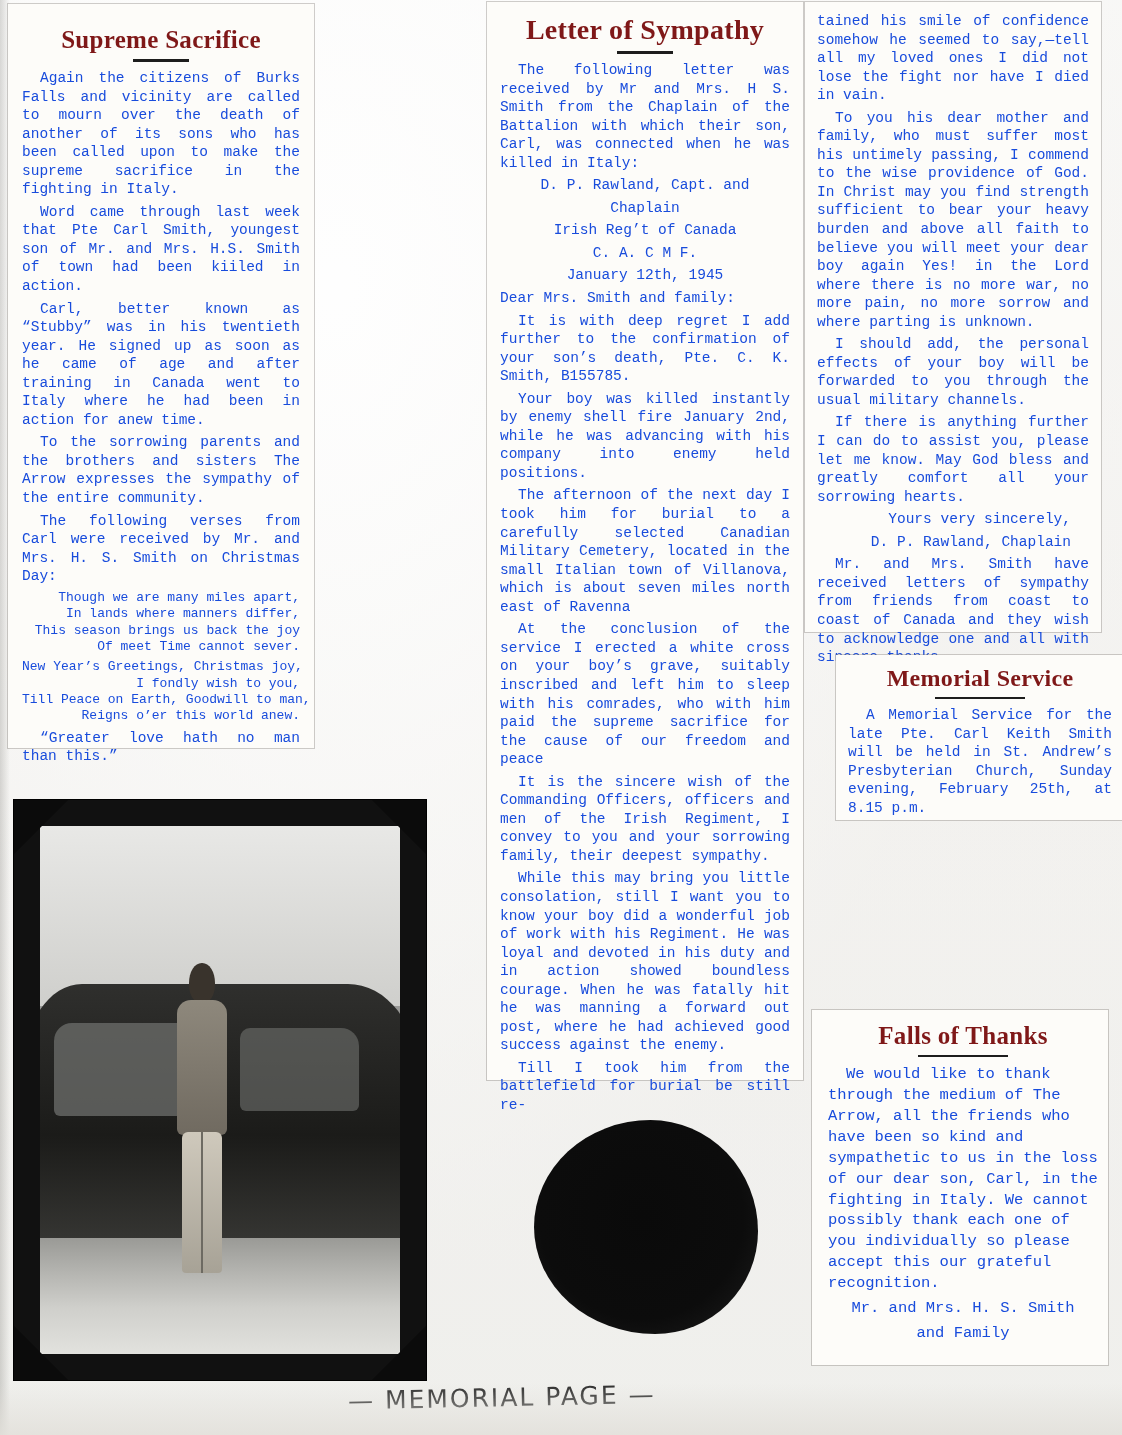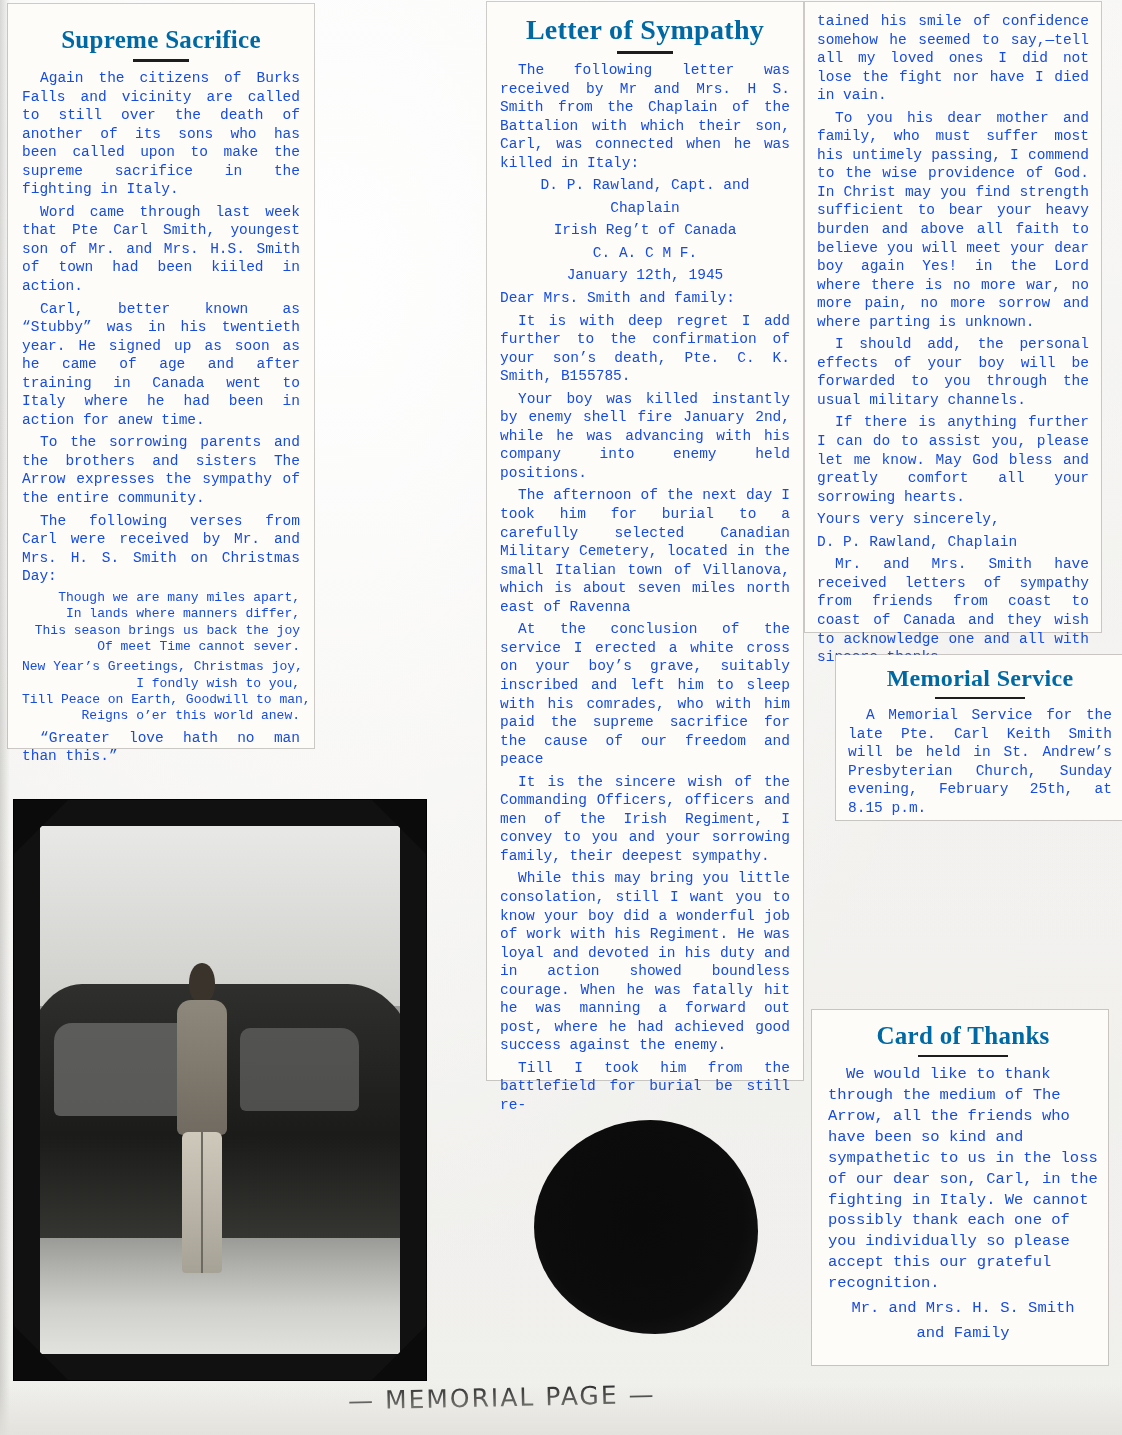--- a/index.html
+++ b/index.html
@@ -39,40 +39,40 @@
   }
   .col-text p {
     margin: 0 0 4px 0;
     text-indent: 18px;
   }
   .col-text p.noindent { text-indent: 0; }
   .headline {
     font-family: "Liberation Serif", serif;
     font-weight: bold;
     text-align: center;
-    color: #0369a1;
+    color: #7f1d1d;
     letter-spacing: 0.3px;
   }
   .rule {
     height: 3px;
     background: #222;
     margin: 5px auto 7px auto;
     width: 56px;
   }
   .rule.thin { height: 2px; width: 90px; }
   .verse {
     font-size: 13px;
     line-height: 1.26;
     text-align: right;
     margin: 4px 0 4px 0;
   }
   .verse div { white-space: nowrap; }
   .verse .ind { padding-left: 14px; }
   .centerline { text-align: center; text-indent: 0 !important; }
-  .sig { text-align: left; padding-right: 18px; text-indent: 0 !important; }
+  .sig { text-align: right; padding-right: 18px; text-indent: 0 !important; }
 
   
   #clip-supreme {
     left: 8px; top: 4px; width: 306px; height: 744px;
     padding: 0;
   }
   #clip-supreme .inner { padding: 22px 14px 10px 14px; }
   #clip-supreme .headline { font-size: 25px; }
 
   
@@ -213,21 +213,21 @@
 
 <div class="page">
 
   <div class="edge-shadow"></div>
 
   <div class="clip" id="clip-supreme">
     <div class="inner">
       <div class="headline">Supreme Sacrifice</div>
       <div class="rule"></div>
       <div class="col-text">
-        <p>Again the citizens of Burks Falls and vicinity are called to still over the death of another of its sons who has been called upon to make the supreme sacrifice in the fighting in Italy.</p>
+        <p>Again the citizens of Burks Falls and vicinity are called to mourn over the death of another of its sons who has been called upon to make the supreme sacrifice in the fighting in Italy.</p>
         <p>Word came through last week that Pte Carl Smith, youngest son of Mr. and Mrs. H.S. Smith of town had been kiiled in action.</p>
         <p>Carl, better known as “Stubby” was in his twentieth year. He signed up as soon as he came of age and after training in Canada went to Italy where he had been in action for anew time.</p>
         <p>To the sorrowing parents and the brothers and sisters The Arrow expresses the sympathy of the entire community.</p>
         <p>The following verses from Carl were received by Mr. and Mrs. H. S. Smith on Christmas Day:</p>
         <div class="verse">
           <div>Though we are many miles apart,</div>
           <div class="ind">In lands where manners differ,</div>
           <div>This season brings us back the joy</div>
           <div class="ind">Of meet Time cannot sever.</div>
         </div>
@@ -284,21 +284,21 @@
       <div class="headline">Memorial Service</div>
       <div class="rule thin"></div>
       <div class="col-text">
         <p>A Memorial Service for the late Pte. Carl Keith Smith will be held in St. Andrew’s Presbyterian Church, Sunday evening, February 25th, at 8.15 p.m.</p>
       </div>
     </div>
   </div>
 
   <div class="clip" id="clip-thanks">
     <div class="inner">
-      <div class="headline">Card of Thanks</div>
+      <div class="headline">Falls of Thanks</div>
       <div class="rule thin"></div>
       <div class="col-text">
         <p>We would like to thank through the medium of The Arrow, all the friends who have been so kind and sympathetic to us in the loss of our dear son, Carl, in the fighting in Italy. We cannot possibly thank each one of you individually so please accept this our grateful recognition.</p>
         <p class="centerline">Mr. and Mrs. H. S. Smith</p>
         <p class="centerline">and Family</p>
       </div>
     </div>
   </div>
 
   <div id="photo-frame">

